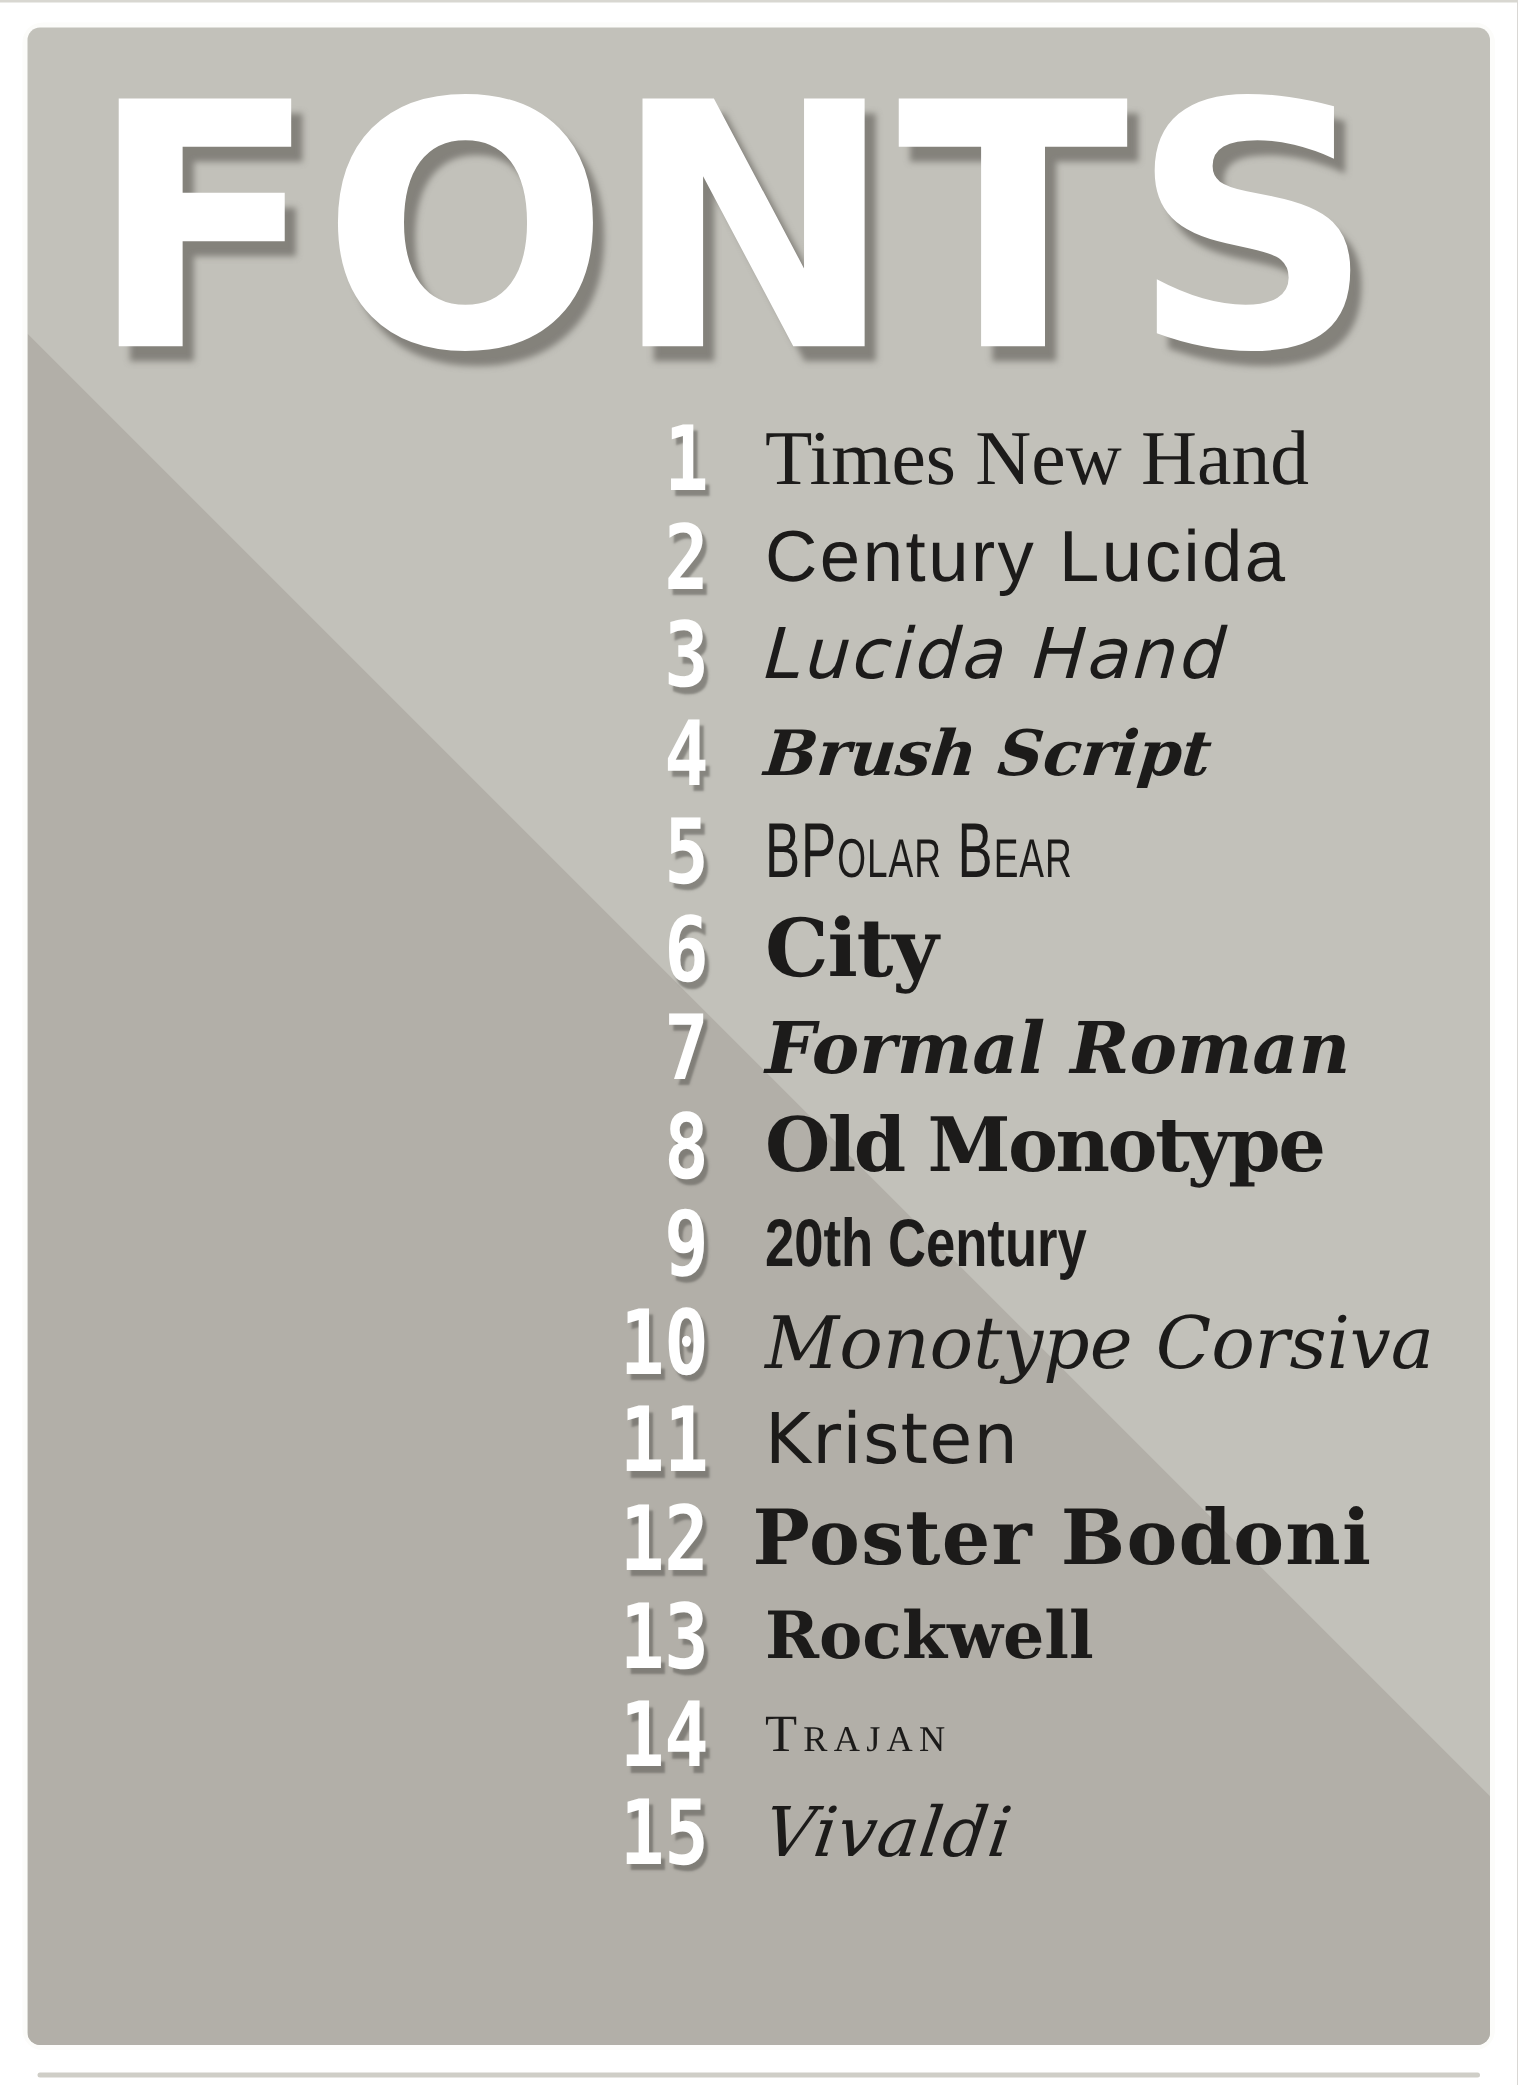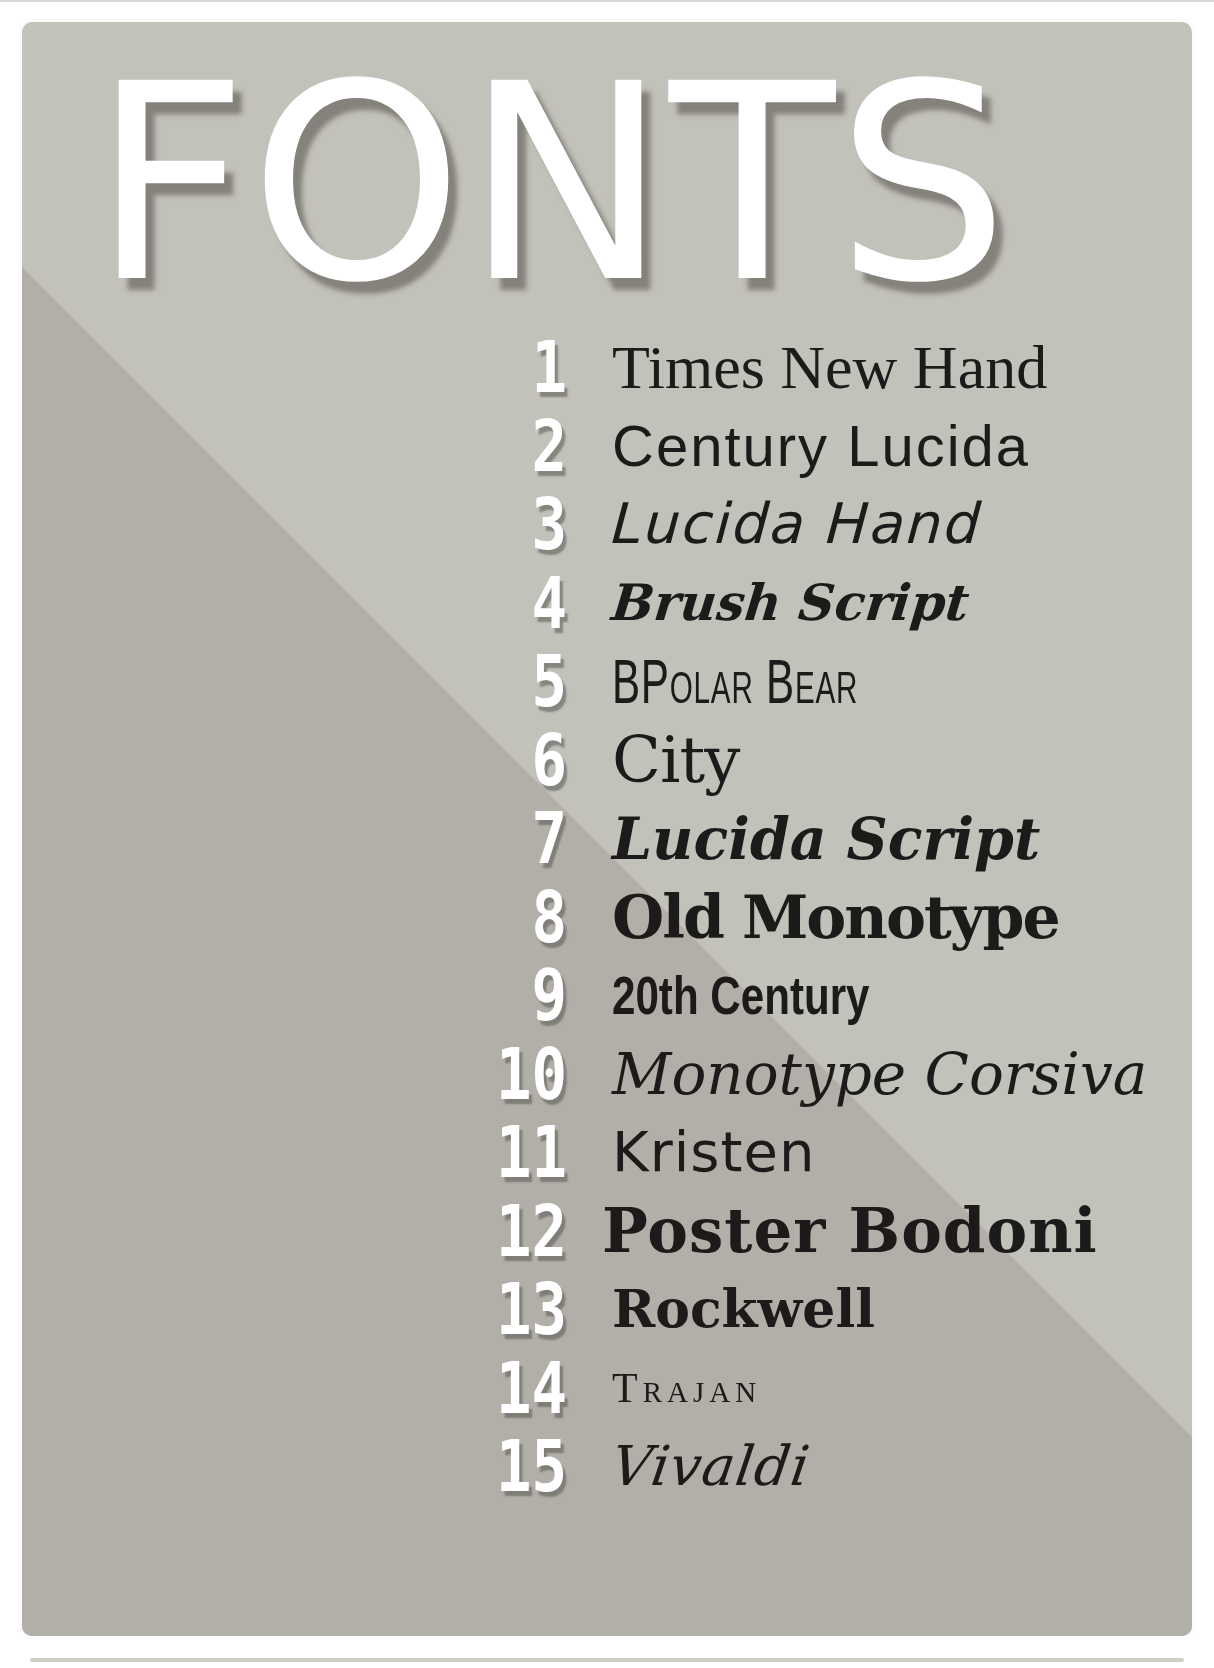--- a/index.html
+++ b/index.html
@@ -40,24 +40,24 @@
     clip-path: polygon(0 245px, 1174px 1419px, 1174px 1700px, 0 1700px);
   }
 
   .bottom-shadow {
     position: absolute; left: 30px; right: 30px; bottom: 6px; height: 4px;
     background: #cfcec7; border-radius: 4px;
   }
 
   .title {
     position: absolute;
-    top: 40px; left: 70px;
+    top: 40px; left: 48px;
     margin: 0;
     font-family: "DejaVu Sans", sans-serif;
-    font-weight: normal;
+    font-weight: bold;
     font-size: 272px;
     line-height: 0.9;
     letter-spacing: 1px;
     color: var(--title-color, #ffffff);
     text-shadow: 9px 12px 5px rgba(105,103,97,0.7);
     white-space: nowrap;
   }
 
   .list {
     position: absolute;
@@ -88,21 +88,21 @@
     white-space: nowrap;
     transform-origin: left center;
   }
 
   
   .s1  .name { font-family: "Liberation Serif", serif; font-size: 62px; }
   .s2  .name { font-family: "Liberation Sans", sans-serif; font-size: 58px; letter-spacing: 2px; }
   .s3  .name { font-family: "DejaVu Sans", sans-serif; font-style: italic; font-size: 56px; letter-spacing: 2px; transform: skewX(-4deg); }
   .s4  .name { font-family: "DejaVu Serif", serif; font-style: italic; font-weight: bold; font-size: 50px; transform: skewX(-6deg); }
   .s5  .name { font-family: "Liberation Sans", sans-serif; font-variant: small-caps; font-size: 54px; letter-spacing: 1px; transform: scaleX(0.78) scaleY(1.15); }
-  .s6  .name { font-family: "DejaVu Serif", serif; font-weight: normal; font-size: 64px; letter-spacing: -1px; }
+  .s6  .name { font-family: "DejaVu Serif", serif; font-weight: bold; font-size: 64px; letter-spacing: -1px; }
   .s7  .name { font-family: "DejaVu Serif", serif; font-weight: bold; font-style: italic; font-size: 57px; }
   .s8  .name { font-family: "DejaVu Serif", serif; font-weight: bold; font-size: 60px; letter-spacing: -2px; }
   .s9  .name { font-family: "Liberation Sans", sans-serif; font-weight: bold; font-size: 54px; transform: scaleX(0.78); }
   .s10 .name { font-family: "DejaVu Serif", serif; font-style: italic; font-size: 58px; }
   .s11 .name { font-family: "DejaVu Sans", sans-serif; font-size: 56px; letter-spacing: 1px; }
   .s12 .name { font-family: "DejaVu Serif", serif; font-weight: bold; font-size: 61px; letter-spacing: 1px; margin-left: 35px; }
   .s13 .name { font-family: "DejaVu Serif", serif; font-weight: bold; font-size: 52px; }
   .s14 .name { font-family: "Liberation Serif", serif; font-variant: small-caps; font-size: 42px; letter-spacing: 5px; }
   .s15 .name { font-family: "DejaVu Serif", serif; font-style: italic; font-size: 55px; letter-spacing: 1px; transform: skewX(-8deg); }
 </style>
@@ -135,21 +135,21 @@
           <div class="row s5">
             <span class="num">5</span>
             <span class="name">BPolar Bear</span>
           </div>
           <div class="row s6">
             <span class="num">6</span>
             <span class="name">City</span>
           </div>
           <div class="row s7">
             <span class="num">7</span>
-            <span class="name">Lucida Script</span>
+            <span class="name">Formal Roman</span>
           </div>
           <div class="row s8">
             <span class="num">8</span>
             <span class="name">Old Monotype</span>
           </div>
           <div class="row s9">
             <span class="num">9</span>
             <span class="name">20th Century</span>
           </div>
           <div class="row s10">

